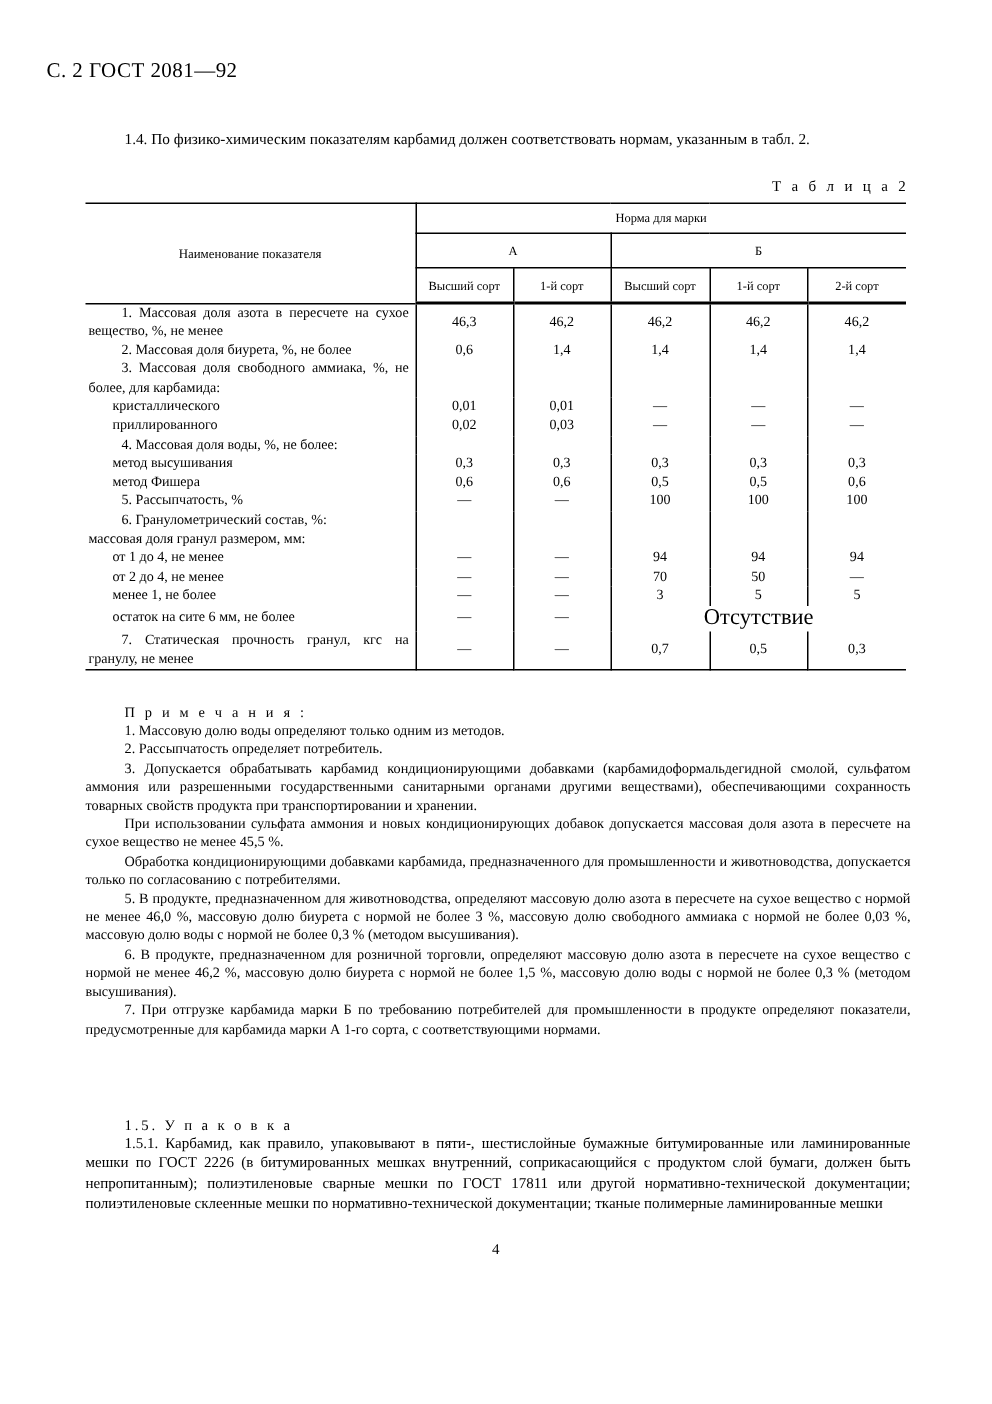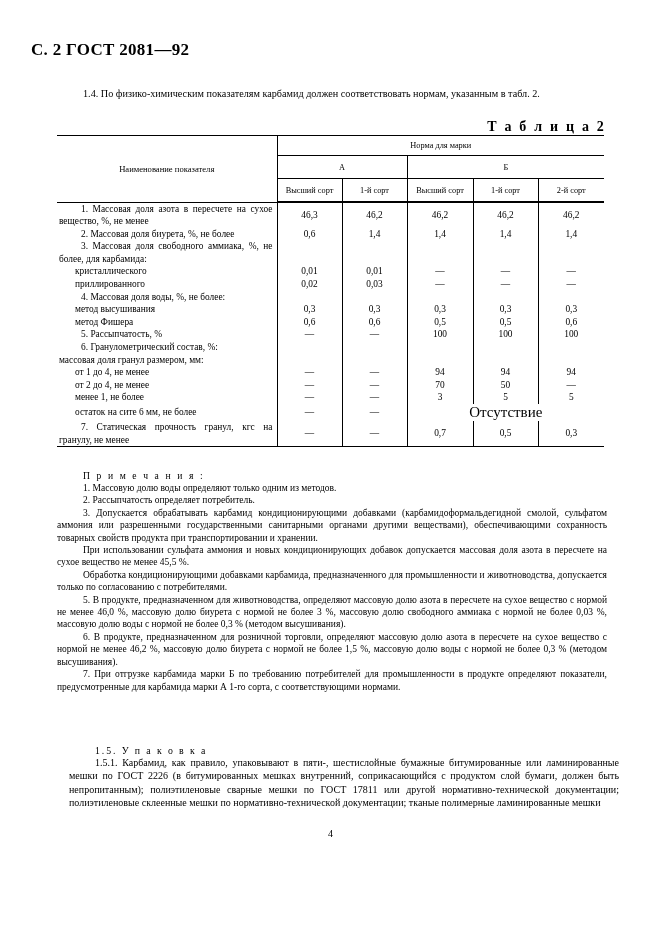--- a/index.html
+++ b/index.html
@@ -20,43 +20,42 @@
     left: 0; top: 0;
     width: 661px;
     height: 936px;
     box-sizing: border-box;
     padding: 0;
   }
   .header {
     position: absolute;
     left: 31px;
     top: 40px;
-    font-size: 17px;
-    font-weight: bold;
+    font-size: 14px;
+    font-weight: normal;
     letter-spacing: 0.3px;
     text-align: center;
   }
   .intro {
     position: absolute;
     left: 57px;
     top: 87px;
     width: 550px;
     font-size: 10.2px;
     line-height: 13.5px;
     text-align: justify;
     text-indent: 26px;
     text-align-last: left;
   }
   .table-caption {
     position: absolute;
     right: 55px;
     top: 119px;
-    font-size: 14px;
+    font-size: 10px;
     letter-spacing: 2.2px;
-    font-weight: bold;
   }
   table.norms {
     position: absolute;
     left: 57px;
     top: 135px;
     width: 547px;
     border-collapse: collapse;
     font-size: 8.6px;
     table-layout: fixed;
   }
@@ -116,21 +115,20 @@
     line-height: 12.4px;
     text-align: justify;
     text-indent: 26px;
     text-align-last: left;
     margin: 0;
   }
   .section {
     position: absolute;
     left: 57px;
     width: 550px;
-    margin-left: 12px;
   }
   .sec-title {
     font-size: 9.8px;
     text-indent: 26px;
     letter-spacing: 1.9px;
   }
   .sec-p {
     font-size: 10px;
     line-height: 13.4px;
     text-align: justify;

